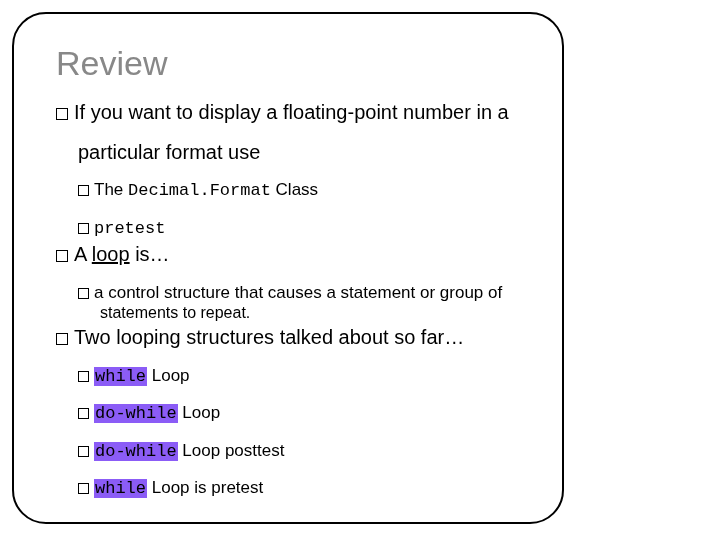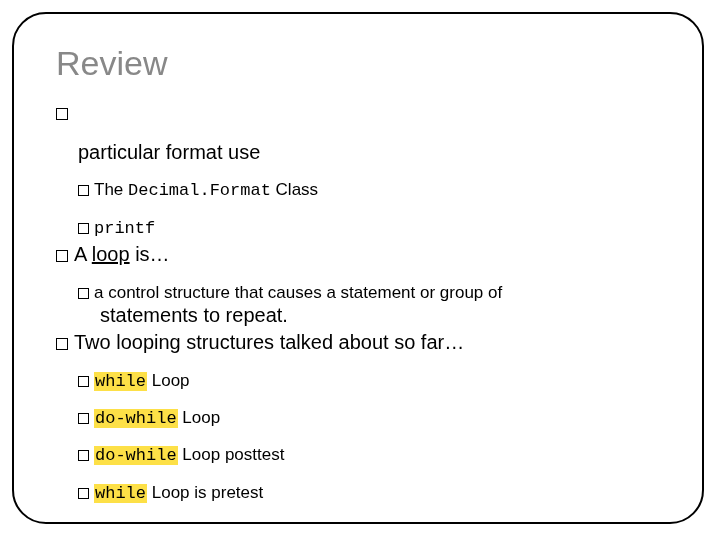--- a/index.html
+++ b/index.html
@@ -8,21 +8,21 @@
     background: #fff;
     width: 720px;
     height: 540px;
     font-family: Arial, Helvetica, sans-serif;
     position: relative;
   }
   .slide-frame {
     position: absolute;
     top: 12px;
     left: 12px;
-    width: 692px;
+    width: 552px;
     height: 512px;
     border: 2px solid #000;
     border-radius: 34px;
     box-sizing: border-box;
     padding: 30px 42px 20px 42px;
   }
   .title {
     font-size: 34px;
     color: #888;
     font-family: Arial, Helvetica, sans-serif;
@@ -41,21 +41,21 @@
     line-height: 1.18;
     margin: 16px 0 0 22px;
   }
   .lvl2 {
     font-size: 17px;
     color: #000;
     line-height: 1.2;
     margin: 16px 0 0 22px;
   }
   .lvl2-cont {
-    font-size: 20px;
+    font-size: 16px;
     color: #000;
     line-height: 1.2;
     margin: 0 0 0 44px;
   }
   .bx {
     display: inline-block;
     width: 12px;
     height: 12px;
     border: 1.5px solid #000;
     margin-right: 6px;
@@ -71,41 +71,41 @@
     box-sizing: border-box;
     vertical-align: -1px;
   }
   .mono {
     font-family: "Courier New", Courier, monospace;
   }
   .und {
     text-decoration: underline;
   }
   .hl {
-    background: #fde047;
+    background: #8b5cf6;
     padding: 0 1px;
   }
 </style>
 </head>
 <body>
 
 <div class="slide-frame">
 
   <div class="title">Review</div>
 
   <div class="lvl1">
-    <span class="bx"></span>
+    <span class="bx"></span><span>If you want to display a floating-point number in a</span>
   </div>
   <div class="lvl1-cont">particular format use</div>
 
   <div class="lvl2">
     <span class="bx-sm"></span><span>The </span><span class="mono">Decimal.Format</span><span> Class</span>
   </div>
   <div class="lvl2">
-    <span class="bx-sm"></span><span class="mono">printf</span>
+    <span class="bx-sm"></span><span class="mono">pretest</span>
   </div>
 
   <div class="lvl1">
     <span class="bx"></span><span>A </span><span class="und">loop</span><span> is…</span>
   </div>
   <div class="lvl2">
     <span class="bx-sm"></span><span>a control structure that causes a statement or group of</span>
   </div>
   <div class="lvl2-cont">statements to repeat.</div>
 

